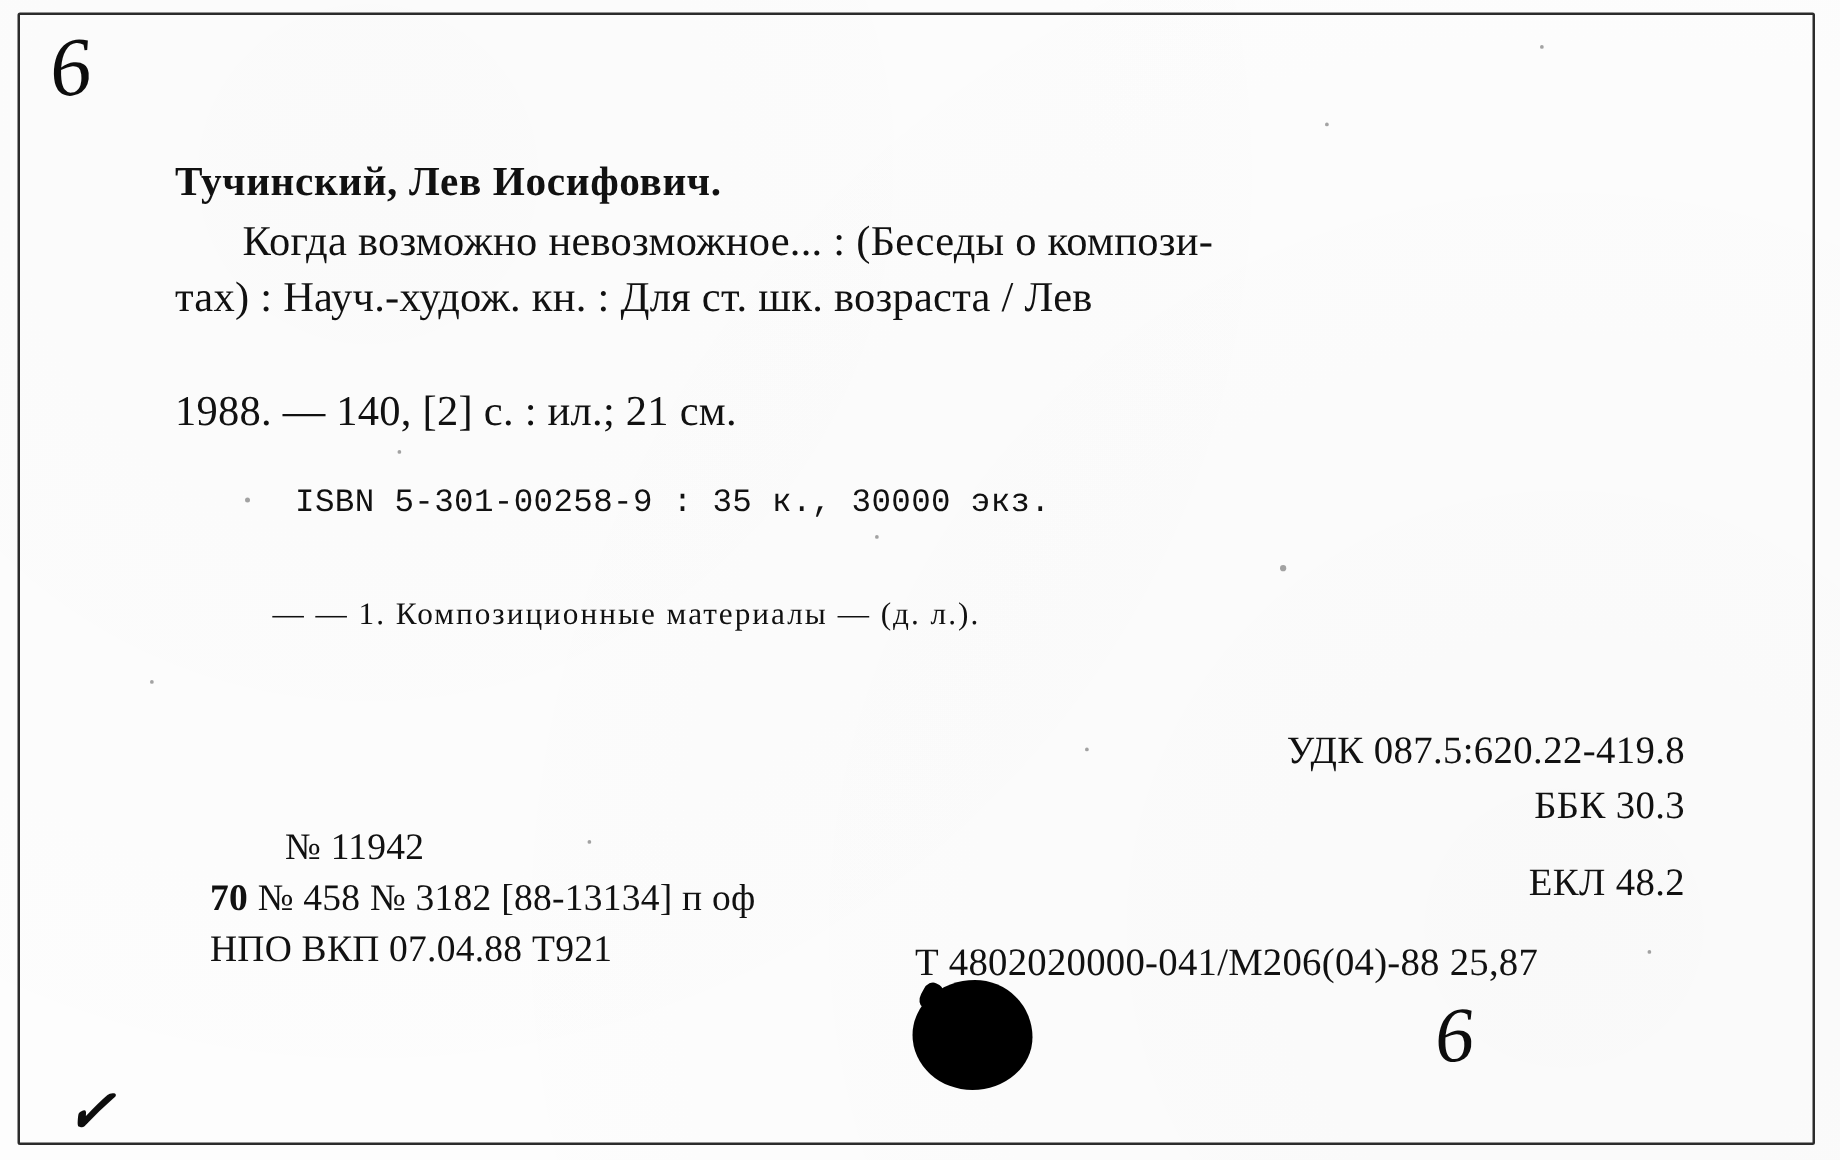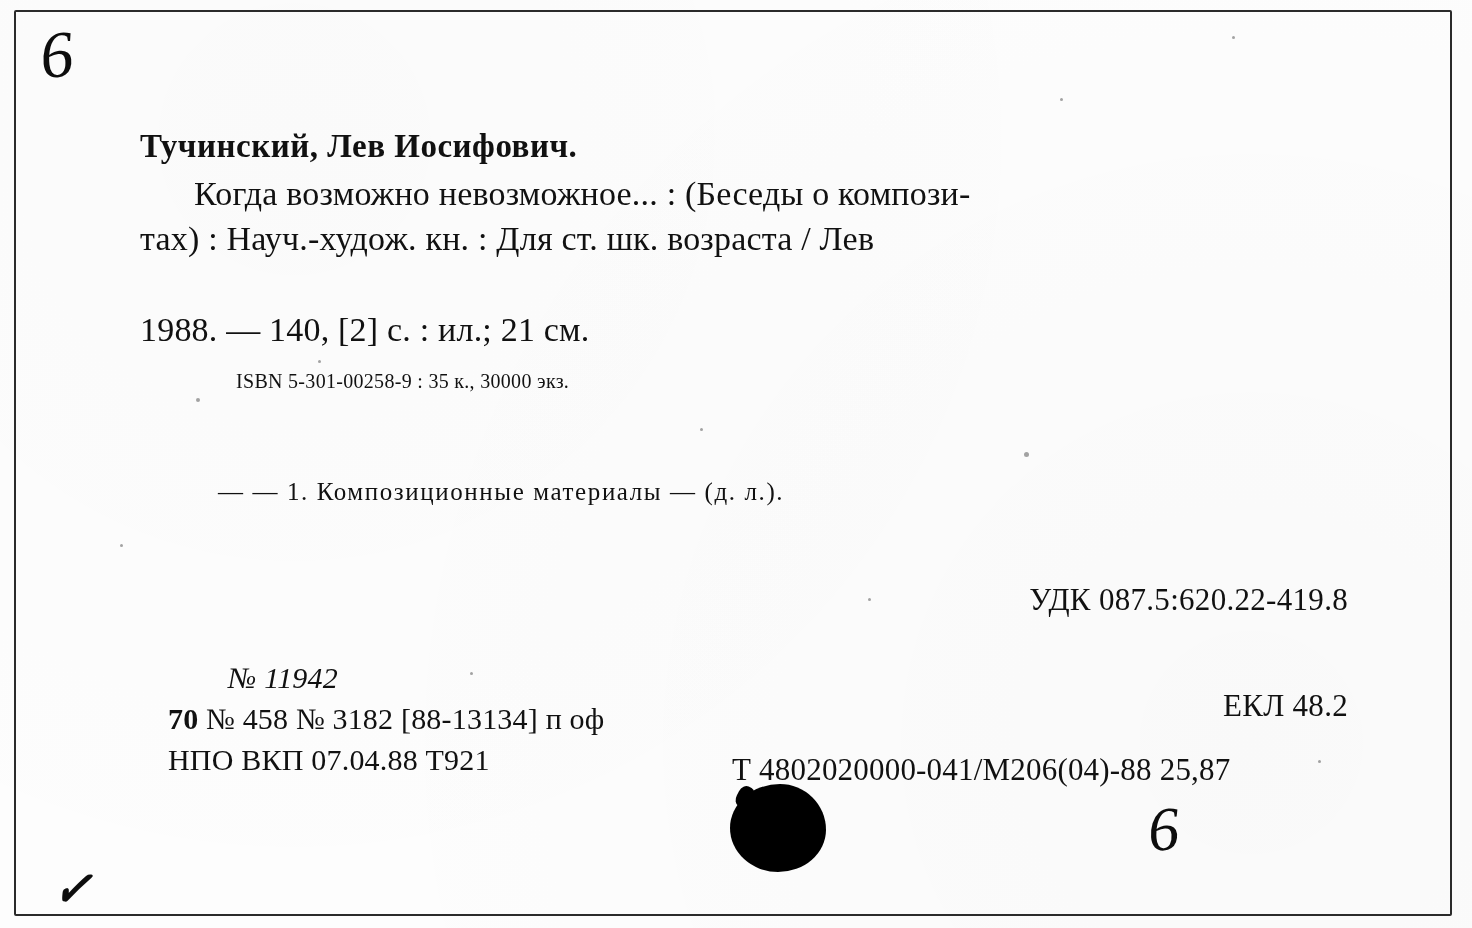--- a/index.html
+++ b/index.html
@@ -87,24 +87,25 @@
     line-height: 1.33;
     text-align: justify;
     width: 1200px;
     letter-spacing: 0.2px;
   }
   .title-block .indent {
     display: inline-block;
     width: 54px;
   }
   #isbn-line {
-    font-size: 20px;
-    margin-top: 18px;
+    font-size: 26px;
+    margin-top: 35px;
     margin-left: 96px;
     letter-spacing: 0.3px;
+    font-family: Liberation Mono, monospace;
   }
 
   
   #subject-line {
     position: absolute;
     left: 218px;
     top: 478px;
     font-size: 25px;
     letter-spacing: 1.6px;
     white-space: nowrap;
@@ -131,21 +132,21 @@
 
   
   #accession {
     position: absolute;
     left: 168px;
     top: 658px;
     font-size: 30px;
     line-height: 1.36;
     letter-spacing: 0.2px;
   }
-  #accession .num-first { margin-left: 60px; font-style: italic; }
+  #accession .num-first { margin-left: 60px; }
   #accession .bold-lead { font-weight: bold; }
 
   
   #imprint-code {
     position: absolute;
     left: 732px;
     top: 752px;
     font-size: 31px;
     letter-spacing: 0.2px;
     white-space: nowrap;
@@ -205,20 +206,21 @@
       <span>1988. — 140, [2] с. : ил.; 21 см.</span>
     </div>
 
     <div id="isbn-line">ISBN 5-301-00258-9 : 35 к., 30000 экз.</div>
   </div>
 
   <div id="subject-line">— — 1. Композиционные материалы —  (д. л.).</div>
 
   <div id="classification">
     <div>УДК 087.5:620.22-419.8</div>
+    <div>ББК 30.3</div>
   </div>
 
   <div id="ekl-line">ЕКЛ 48.2</div>
 
   <div id="accession">
     <div class="num-first">№ 11942</div>
     <div><span class="bold-lead">70</span>
       <span>№ 458 № 3182 [88-13134] п оф</span></div>
     <div>НПО ВКП 07.04.88 Т921</div>
   </div>

